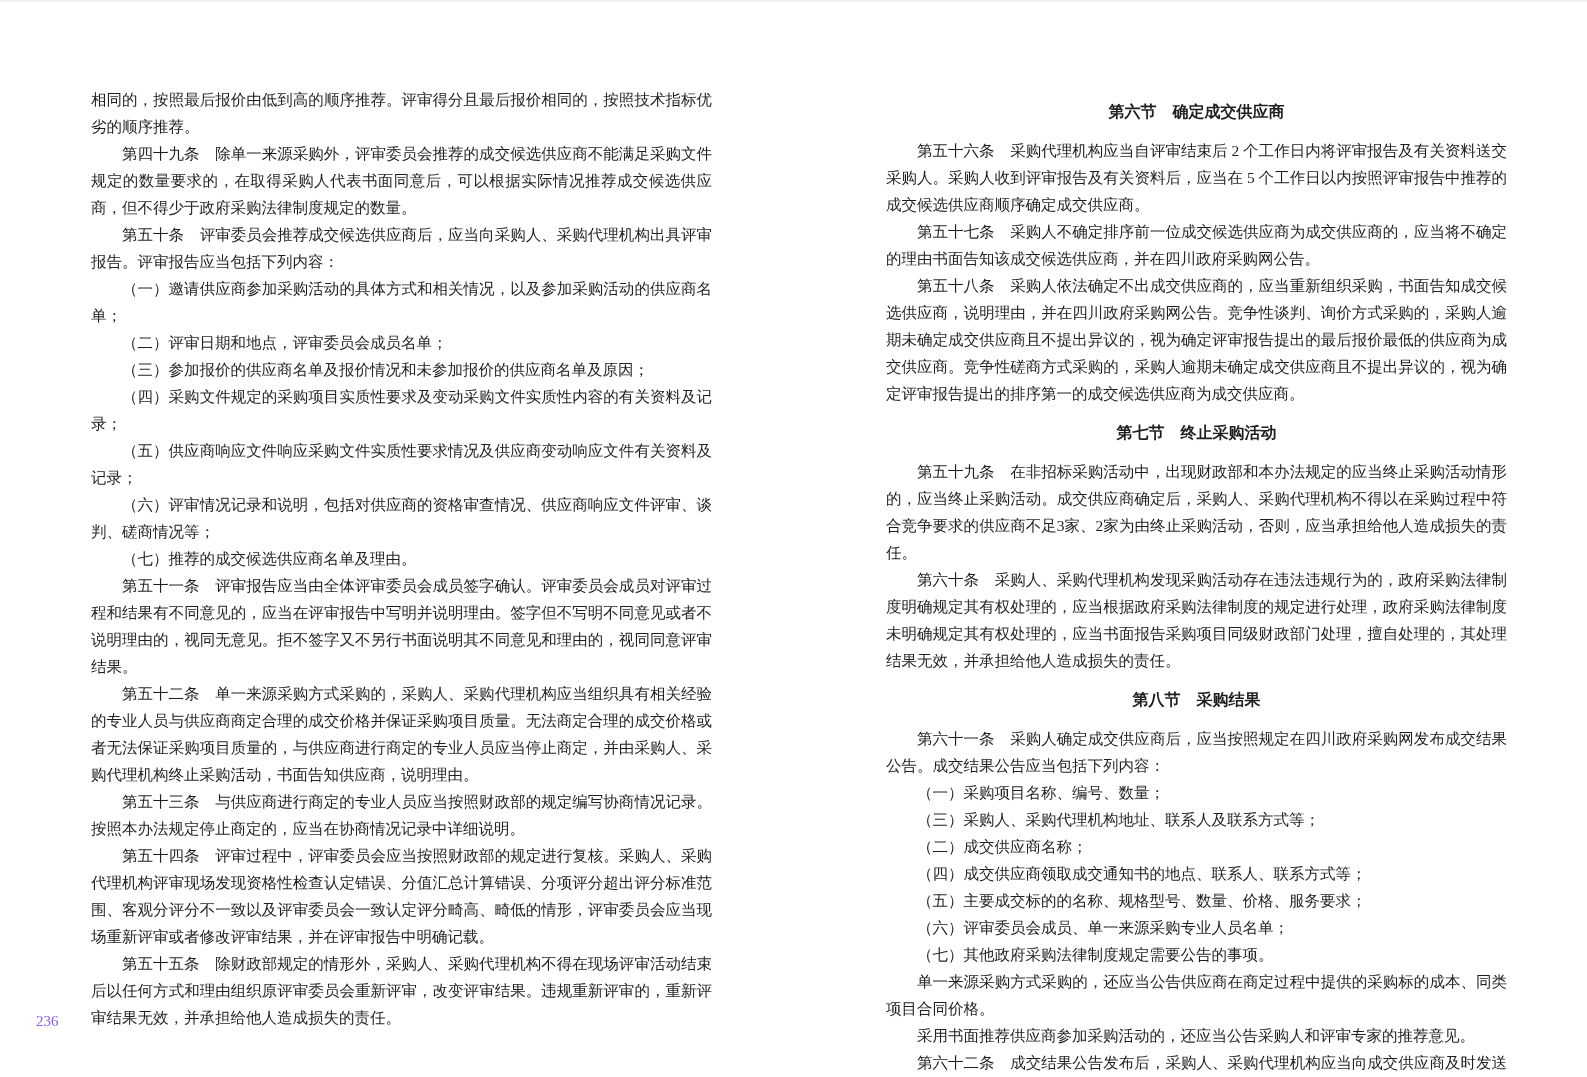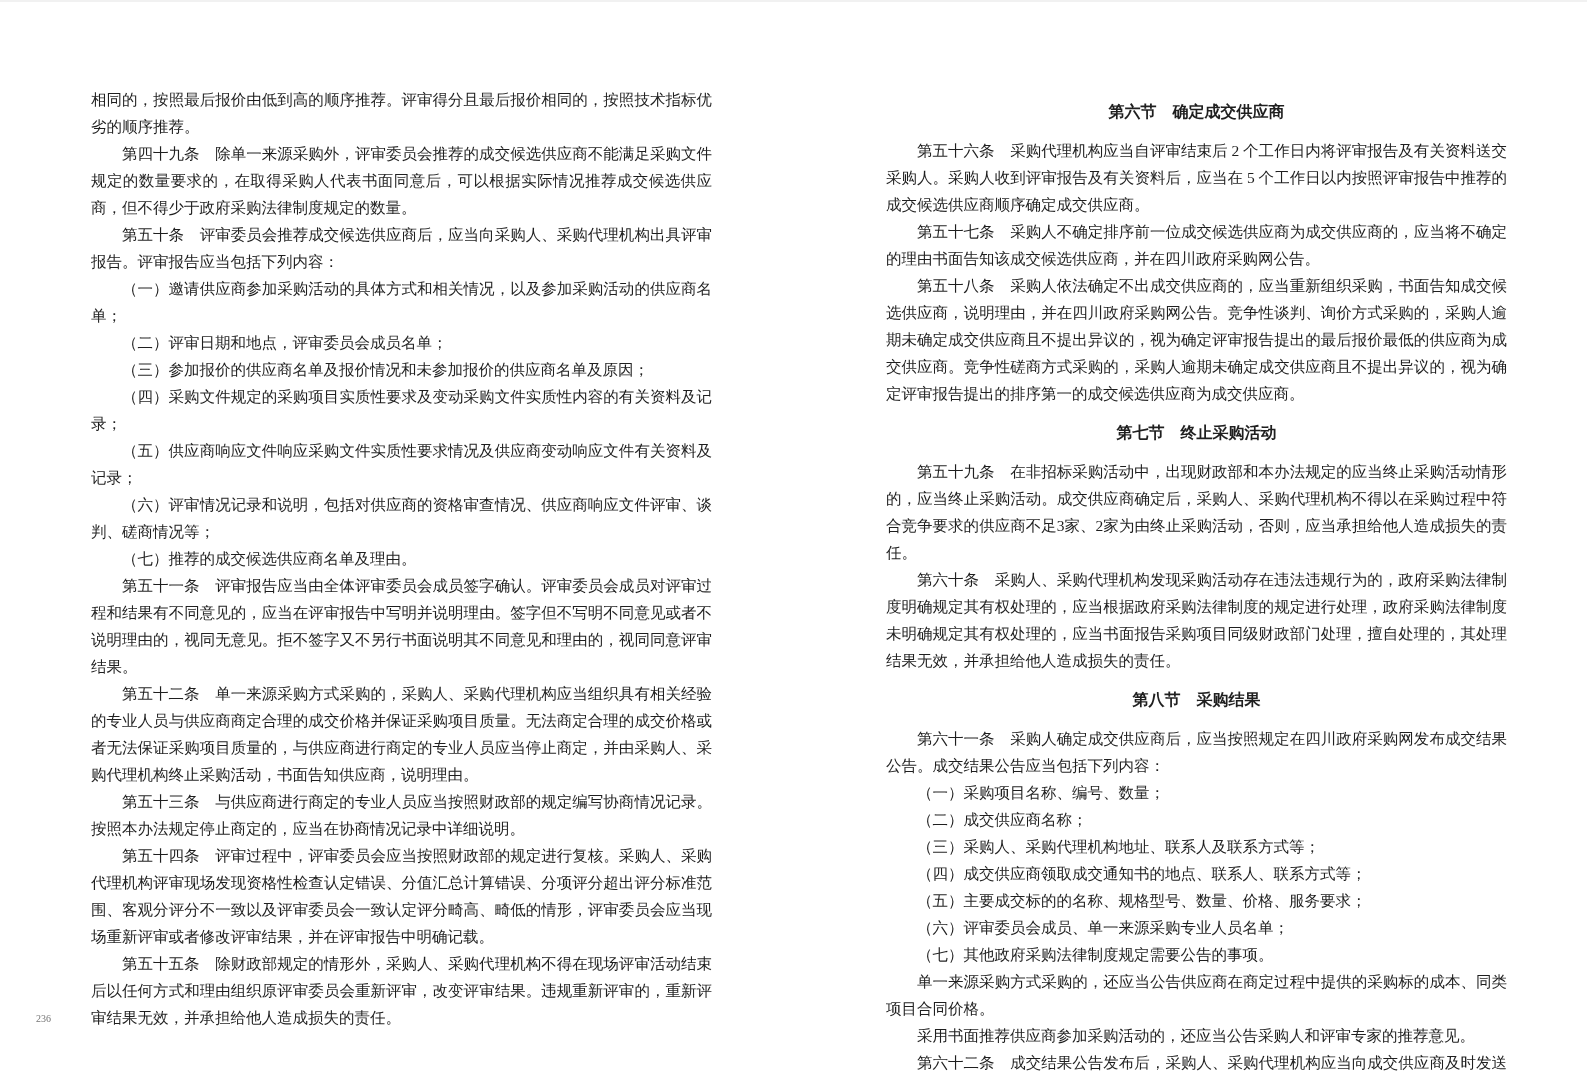--- a/index.html
+++ b/index.html
@@ -33,22 +33,22 @@
   .section {
     margin: 12px;
     font-size: 16px;
     font-weight: 700;
     text-align: center;
     text-indent: 0;
     line-height: 27px;
   }
   .page-num {
     position: absolute;
-    font-size: 10px;
-    color: #737373;
+    font-size: 15px;
+    color: #8b5cf6;
   }
   .pn-left  { left: 36px;   top: 1013px; }
   .pn-right { left: 1587px; top: 1016px; }
 </style>
 </head>
 <body>
 
 <div class="spread">
   <div class="scan-edge"></div>
 
@@ -74,22 +74,22 @@
     <h3 class="section">第六节　确定成交供应商</h3>
     <p><b class="lead">第五十六条</b><span>采购代理机构应当自评审结束后 2 个工作日内将评审报告及有关资料送交采购人。采购人收到评审报告及有关资料后，应当在 5 个工作日以内按照评审报告中推荐的成交候选供应商顺序确定成交供应商。</span></p>
     <p><b class="lead">第五十七条</b><span>采购人不确定排序前一位成交候选供应商为成交供应商的，应当将不确定的理由书面告知该成交候选供应商，并在四川政府采购网公告。</span></p>
     <p><b class="lead">第五十八条</b><span>采购人依法确定不出成交供应商的，应当重新组织采购，书面告知成交候选供应商，说明理由，并在四川政府采购网公告。竞争性谈判、询价方式采购的，采购人逾期未确定成交供应商且不提出异议的，视为确定评审报告提出的最后报价最低的供应商为成交供应商。竞争性磋商方式采购的，采购人逾期未确定成交供应商且不提出异议的，视为确定评审报告提出的排序第一的成交候选供应商为成交供应商。</span></p>
     <h3 class="section">第七节　终止采购活动</h3>
     <p><b class="lead">第五十九条</b><span>在非招标采购活动中，出现财政部和本办法规定的应当终止采购活动情形的，应当终止采购活动。成交供应商确定后，采购人、采购代理机构不得以在采购过程中符合竞争要求的供应商不足3家、2家为由终止采购活动，否则，应当承担给他人造成损失的责任。</span></p>
     <p><b class="lead">第六十条</b><span>采购人、采购代理机构发现采购活动存在违法违规行为的，政府采购法律制度明确规定其有权处理的，应当根据政府采购法律制度的规定进行处理，政府采购法律制度未明确规定其有权处理的，应当书面报告采购项目同级财政部门处理，擅自处理的，其处理结果无效，并承担给他人造成损失的责任。</span></p>
     <h3 class="section">第八节　采购结果</h3>
     <p><b class="lead">第六十一条</b><span>采购人确定成交供应商后，应当按照规定在四川政府采购网发布成交结果公告。成交结果公告应当包括下列内容：</span></p>
     <p>（一）采购项目名称、编号、数量；</p>
+    <p>（三）采购人、采购代理机构地址、联系人及联系方式等；</p>
     <p>（二）成交供应商名称；</p>
-    <p>（三）采购人、采购代理机构地址、联系人及联系方式等；</p>
     <p>（四）成交供应商领取成交通知书的地点、联系人、联系方式等；</p>
     <p>（五）主要成交标的的名称、规格型号、数量、价格、服务要求；</p>
     <p>（六）评审委员会成员、单一来源采购专业人员名单；</p>
     <p>（七）其他政府采购法律制度规定需要公告的事项。</p>
     <p>单一来源采购方式采购的，还应当公告供应商在商定过程中提供的采购标的成本、同类项目合同价格。</p>
     <p>采用书面推荐供应商参加采购活动的，还应当公告采购人和评审专家的推荐意见。</p>
     <p><b class="lead">第六十二条</b><span>成交结果公告发布后，采购人、采购代理机构应当向成交供应商及时发送成交通知书，不得拖延、拒绝发送。成交供应商应当及时领取成交通知书。</span></p>
   </div>
 
   <div class="page-num pn-left">236</div>

